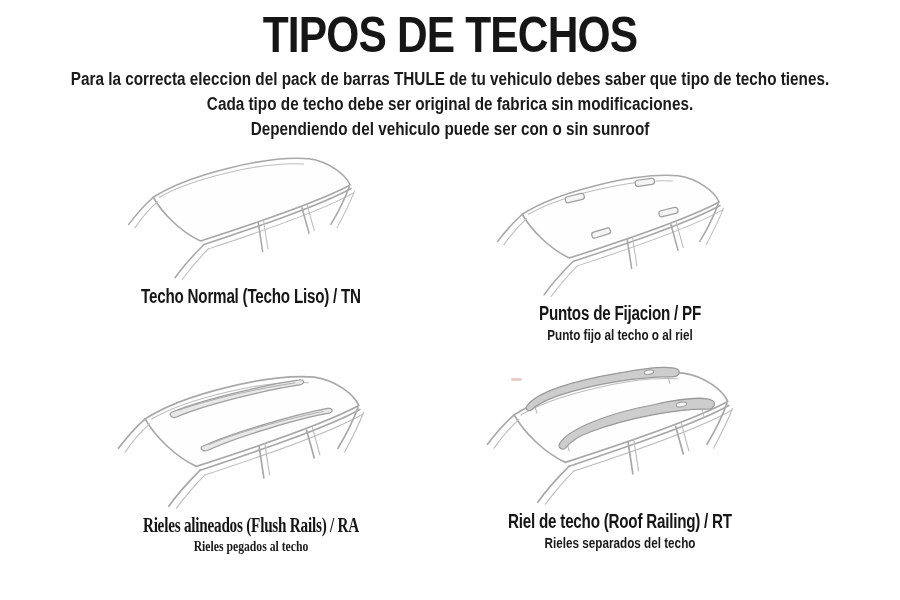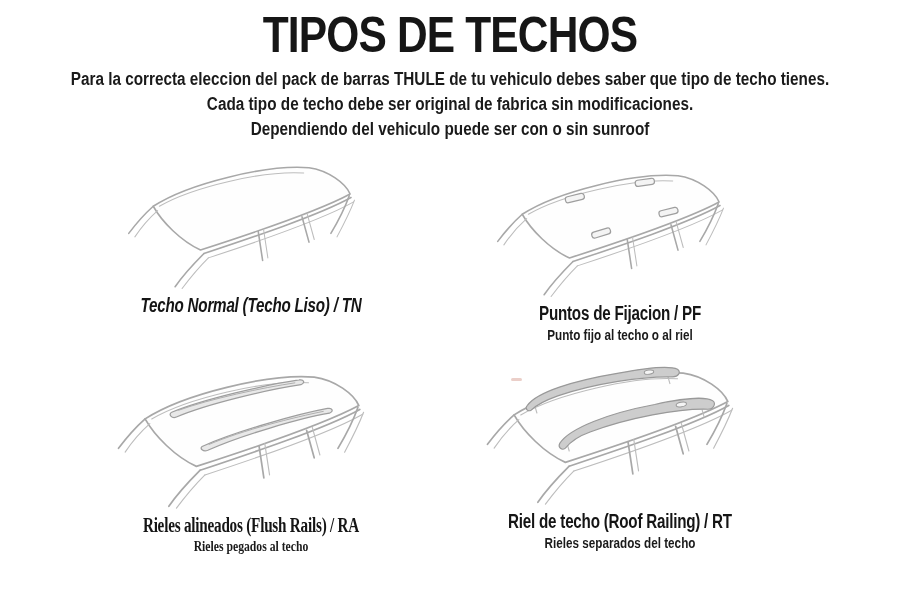--- a/index.html
+++ b/index.html
@@ -29,21 +29,21 @@
     text-align:center;
     font-size:18px;
     font-weight:700;
     line-height:25px;
     transform:scaleX(0.85);
     transform-origin:center top;
     color:#1a1a1a;
   }
 
   .cell { position:absolute; width:380px; text-align:center; }
-  #cell-tn { left:61px;  top:152px;font-style:italic; }
+  #cell-tn { left:61px;  top:143px; }
   #cell-pf { left:430px; top:160px; }
   #cell-ra { left:61px;  top:360px;font-family:Liberation Serif, serif; }
   #cell-rt { left:430px; top:356px; }
 
   .cell svg { display:block; margin:0 auto; }
   .row1 svg { height:140px; }
   .row2 svg { height:152px; }
 
   .caption {
     margin-top:2px;

